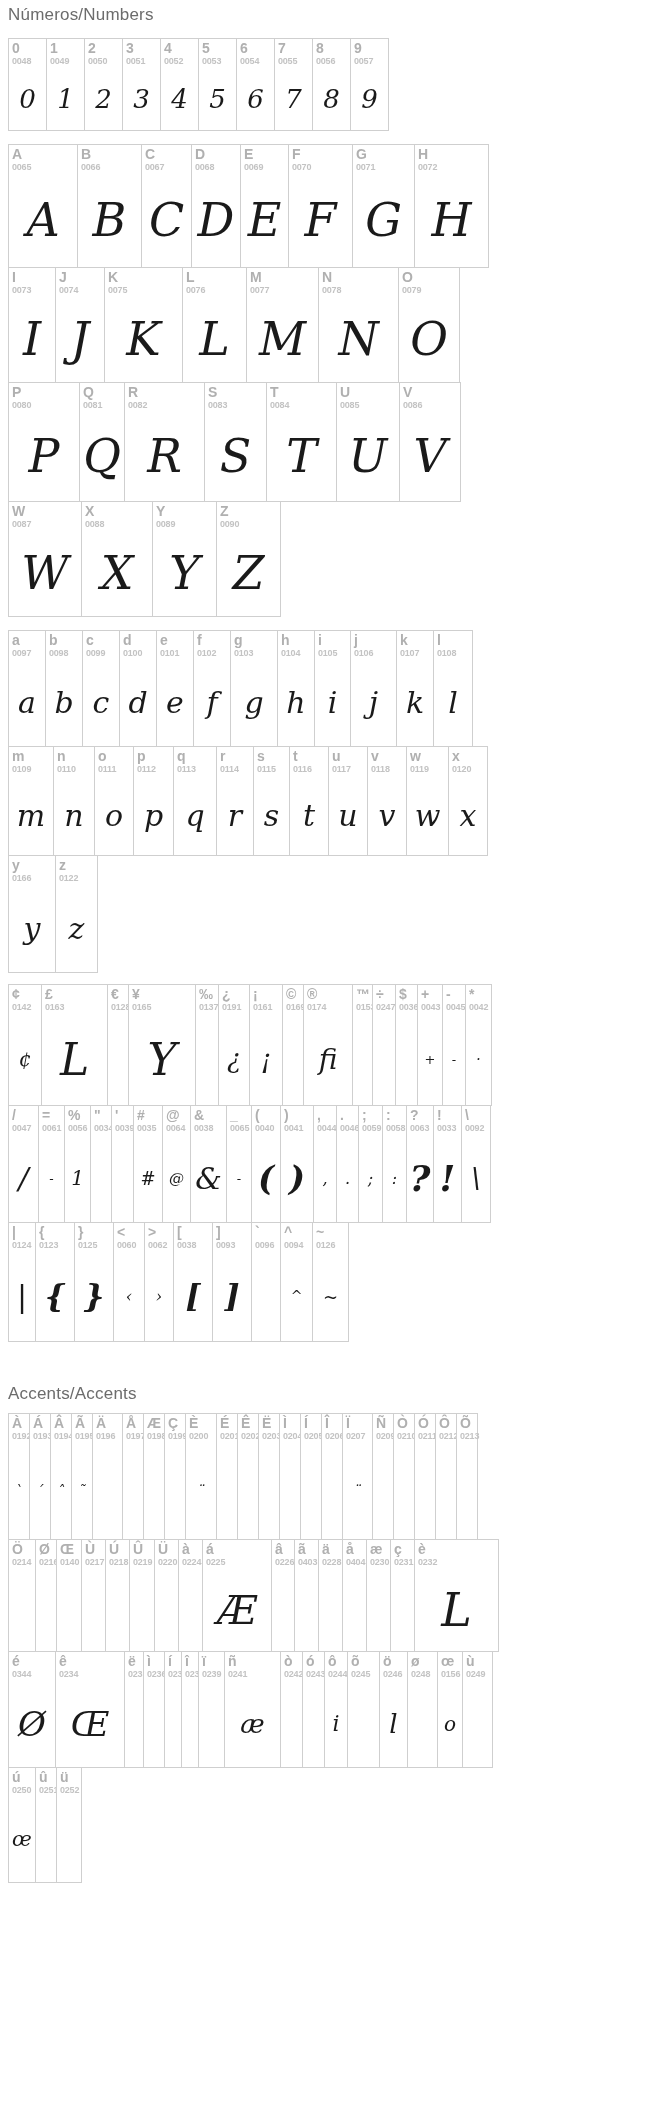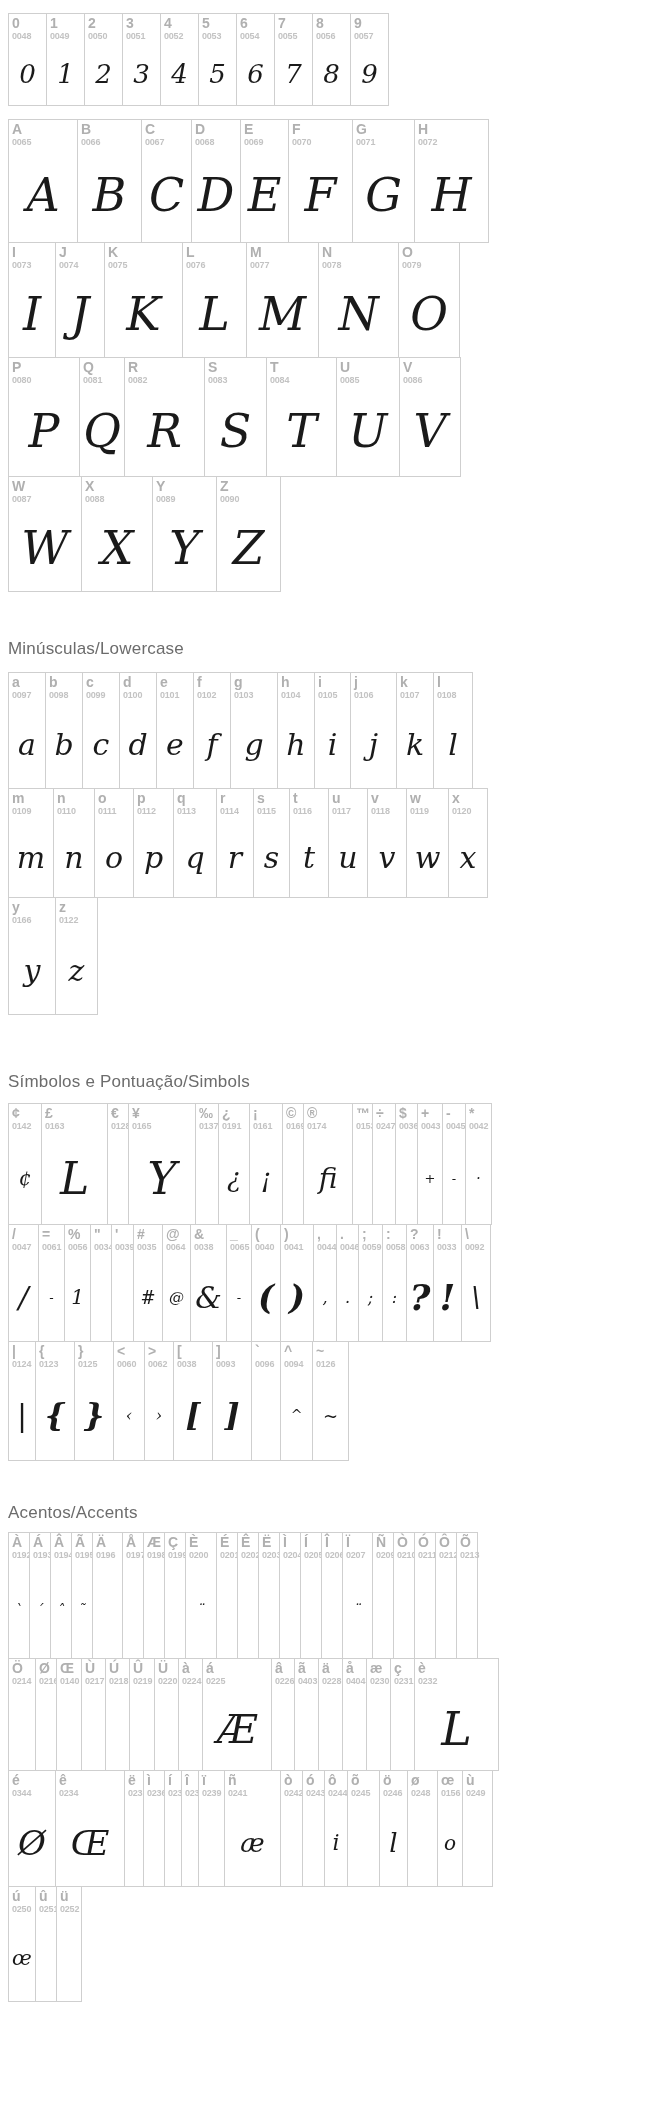--- a/index.html
+++ b/index.html
@@ -34,20 +34,21 @@
     flex:1;display:flex;align-items:center;justify-content:center;
     font-family:"DejaVu Serif",serif;font-style:italic;color:#1a1a1a;
     overflow:visible;white-space:nowrap;
   }
 </style>
 </head>
 <body>
 
 <main class="wrap">
     <section class="sec sec-numbers">
+      <h2 class="sec-title">Números/Numbers</h2>
       <div class="tbl">
         <div class="row" style="height: 93px;">
           <div class="cell" style="width: 39px;">
             <div class="hd">
               <div class="ch">0</div>
               <div class="code">0048</div>
             </div>
             <div class="glyph" style="font-size: 26px;">0</div>
           </div>
           <div class="cell" style="width: 39px;">
@@ -304,21 +305,20 @@
             <div class="hd">
               <div class="ch">Z</div>
               <div class="code">0090</div>
             </div>
             <div class="glyph" style="font-size: 46px;">Z</div>
           </div>
         </div>
       </div>
     </section>
     <section class="sec sec-lowercase">
-      <h2 class="sec-title">Minúsculas/Lowercase</h2>
       <div class="tbl">
         <div class="row" style="height: 117px;">
           <div class="cell" style="width: 38px;">
             <div class="hd">
               <div class="ch">a</div>
               <div class="code">0097</div>
             </div>
             <div class="glyph" style="font-size: 30px;">a</div>
           </div>
           <div class="cell" style="width: 38px;">
@@ -497,21 +497,20 @@
             <div class="hd">
               <div class="ch">z</div>
               <div class="code">0122</div>
             </div>
             <div class="glyph" style="font-size: 30px;">z</div>
           </div>
         </div>
       </div>
     </section>
     <section class="sec sec-symbols">
-      <h2 class="sec-title">Símbolos e Pontuação/Simbols</h2>
       <div class="tbl">
         <div class="row" style="height: 122px;">
           <div class="cell" style="width: 34px;">
             <div class="hd">
               <div class="ch">¢</div>
               <div class="code">0142</div>
             </div>
             <div class="glyph" style="font-size: 20px;">¢</div>
           </div>
           <div class="cell" style="width: 67px;">
@@ -809,21 +808,21 @@
             <div class="hd">
               <div class="ch">~</div>
               <div class="code">0126</div>
             </div>
             <div class="glyph" style="font-size: 18px;">~</div>
           </div>
         </div>
       </div>
     </section>
     <section class="sec sec-accents">
-      <h2 class="sec-title">Acentos/Accents</h2>
+      <h2 class="sec-title">Accents/Accents</h2>
       <div class="tbl">
         <div class="row" style="height: 127px;">
           <div class="cell" style="width: 22px;">
             <div class="hd">
               <div class="ch">À</div>
               <div class="code">0192</div>
             </div>
             <div class="glyph" style="font-size: 14px;">`</div>
           </div>
           <div class="cell" style="width: 22px;">

